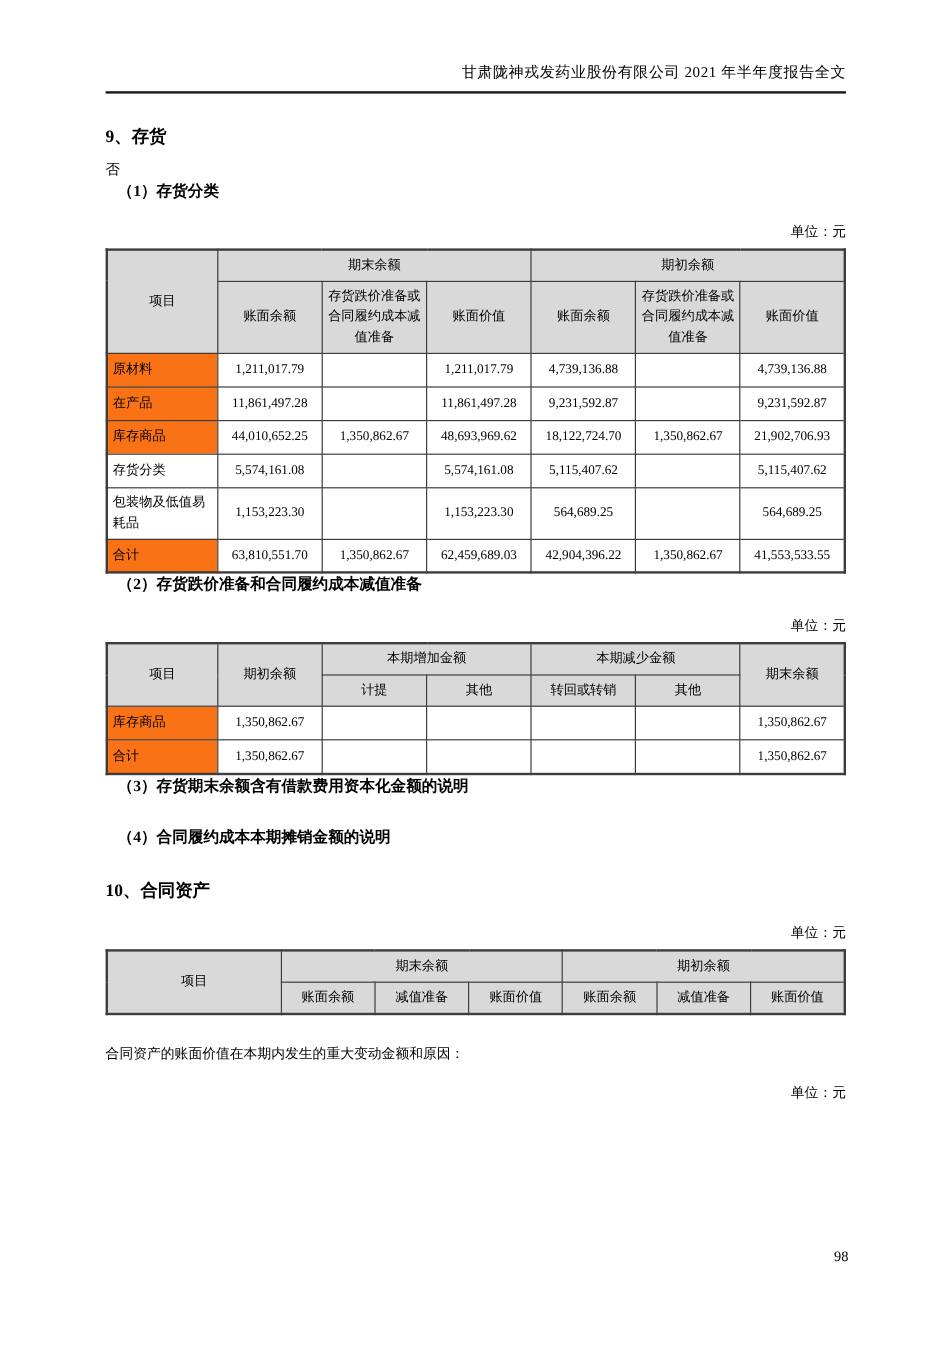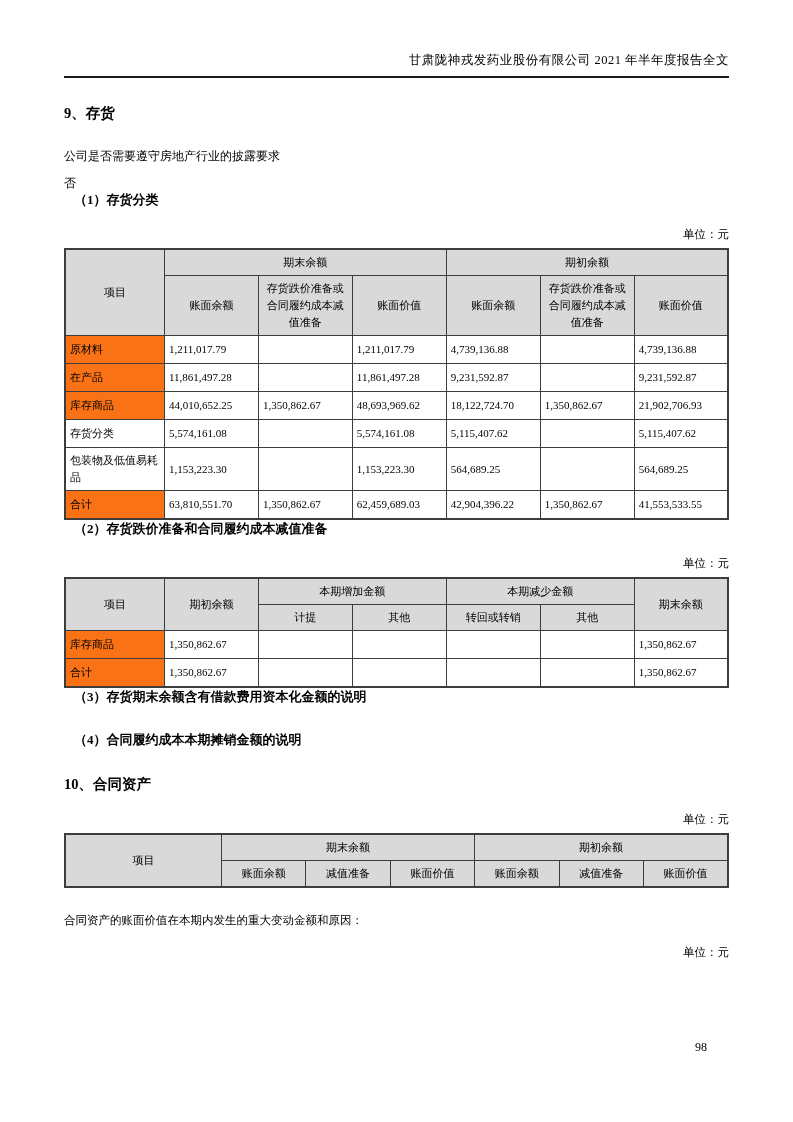--- a/index.html
+++ b/index.html
@@ -6,21 +6,21 @@
   html,body { margin:0; padding:0; background:#ffffff; }
   .page {
     position: relative;
     width: 793px; height: 1122px;
     margin: 0 auto;
     background: #ffffff;
     color: #000;
     font-family: "Liberation Serif", "DejaVu Serif", serif;
     overflow: hidden;
   }
-  .content { padding: 0 64px; }
+  .content { padding: 0 88px; }
 
   .doc-header {
     padding-top: 52px;
     padding-bottom: 7px;
     border-bottom: 2px solid #1a1a1a;
     text-align: right;
     font-size: 12.5px;
     letter-spacing: 0.5px;
   }
 
@@ -56,21 +56,21 @@
     border: 1px solid #3d3d3d;
     padding: 4px 4px;
     line-height: 1.55;
     font-weight: normal;
     vertical-align: middle;
     word-break: break-all;
   }
   table.rpt th { background: #d9d9d9; text-align: center; }
   td.lbl { text-align: left; }
   td.shaded { background: #f97316; }
-  td.num { text-align: left; padding-right: 4px; }
+  td.num { text-align: center; padding-right: 4px; }
   tr.datarow td { height: 28px; }
 
   .sub-provision { margin-top: 28px; }
   .note-head { margin-top: 36px; }
   .sec-contract { margin-top: 26px; }
   .bottom-note { margin: 25px 0 0 0; font-size: 11.5px; }
   .unit-last { margin-top: 17px; }
 
   .page-number {
     position: absolute;
@@ -83,21 +83,20 @@
 <body>
 
 <div class="page">
   <div class="content">
 
     <div class="doc-header">
       <span>甘肃陇神戎发药业股份有限公司 2021 年半年度报告全文</span>
     </div>
 
     <h1 class="sec">9、存货</h1>
-    <p class="q-line">公司是否需要遵守房地产行业的披露要求</p>
     <p class="a-line">否</p>
 
     <h2 class="sub sub-classification">（1）存货分类</h2>
     <div class="unit">单位：元</div>
 
     <table class="rpt">
       <colgroup>
         <col style="width:15%">
           <col style="width:14.17%">
           <col style="width:14.17%">

